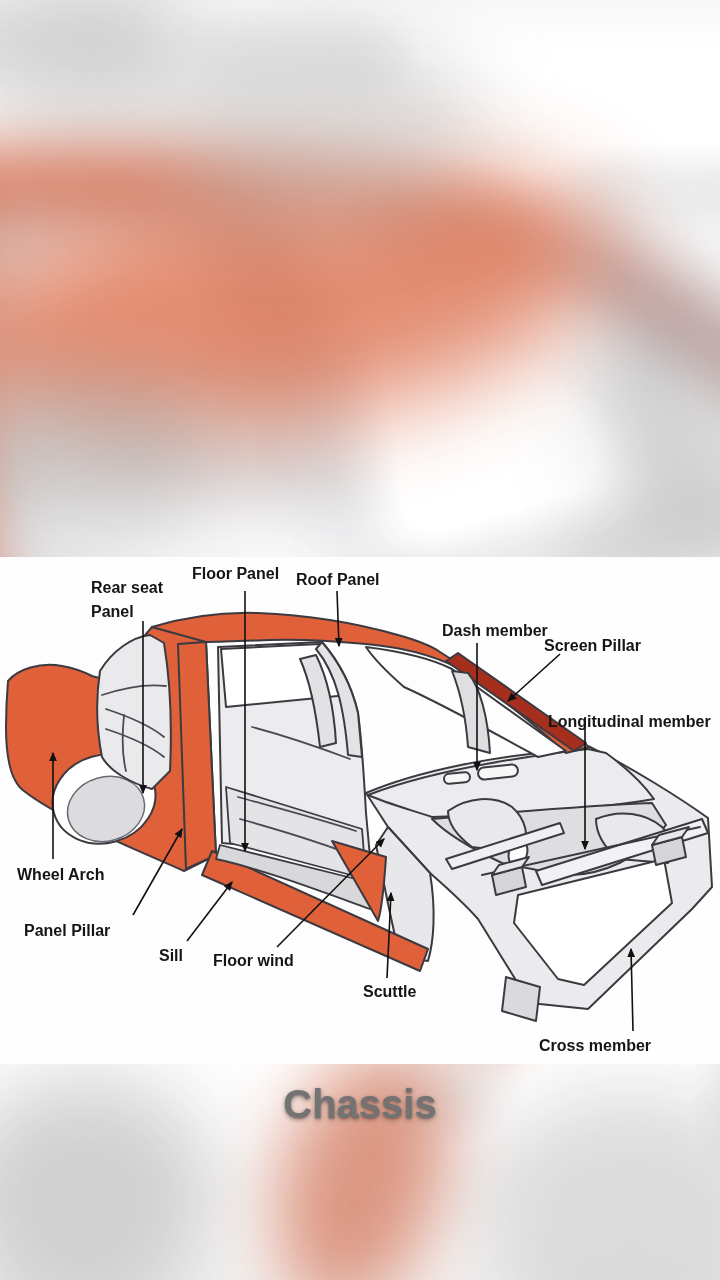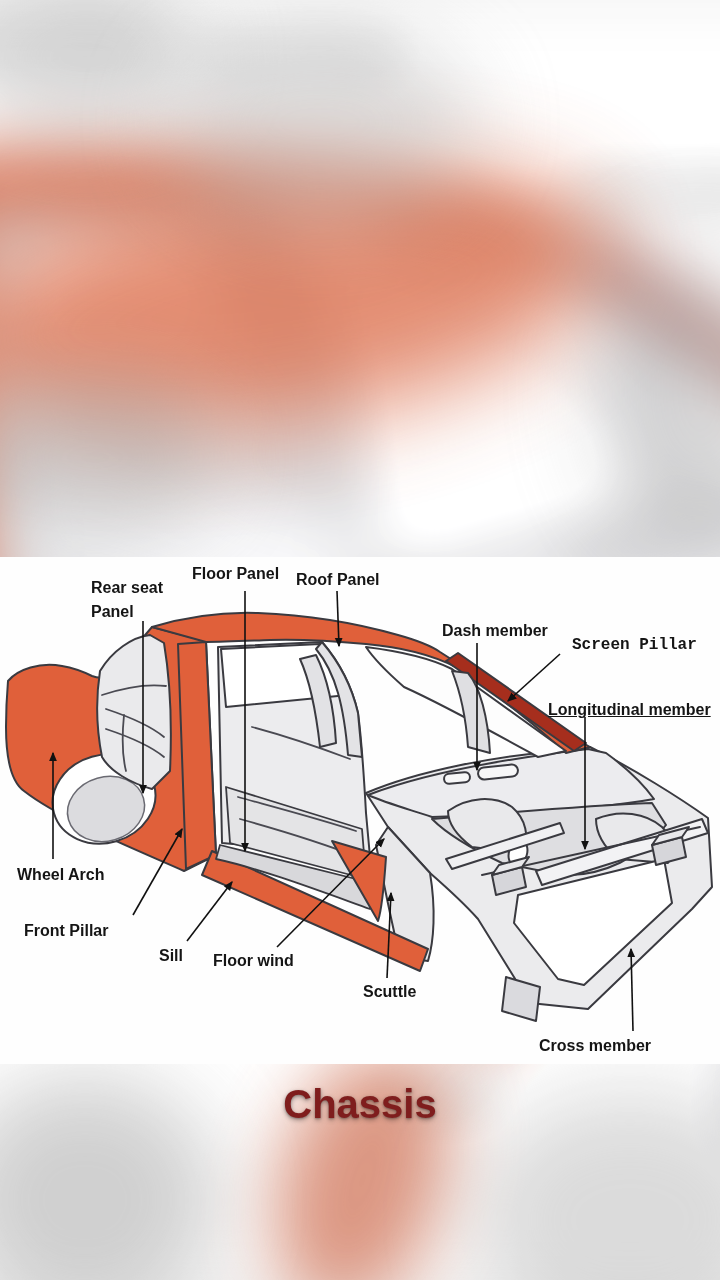--- a/index.html
+++ b/index.html
@@ -32,32 +32,32 @@
   }
   .panel svg{position:absolute;left:0;top:0;}
   .lbl{
     position:absolute;color:#151515;font-weight:700;font-size:16px;
     line-height:1.2;white-space:nowrap;
   }
   .lbl-rear-seat{left:91px;top:19px;width:90px;white-space:normal;line-height:1.5;}
   .lbl-floor{left:192px;top:7px;}
   .lbl-roof{left:296px;top:13px;}
   .lbl-dash{left:442px;top:64px;}
-  .lbl-screen{left:572px;top:79px;font-family:Liberation Mono, monospace;}
-  .lbl-long{left:548px;top:143px;text-decoration:underline;}
+  .lbl-screen{left:544px;top:79px;}
+  .lbl-long{left:548px;top:155px;}
   .lbl-wheel{left:17px;top:308px;text-align:right;}
   .lbl-centre{left:24px;top:364px;}
   .lbl-sill{left:159px;top:389px;}
   .lbl-frontwind{left:213px;top:394px;}
   .lbl-scuttle{left:363px;top:425px;}
   .lbl-cross{left:539px;top:479px;}
   
   .caption{
     position:absolute;left:0;top:1082px;width:720px;text-align:center;
-    color:#7f1d1d;font-size:40px;font-weight:700;
+    color:#737373;font-size:40px;font-weight:700;
     text-shadow:0 2px 5px rgba(0,0,0,.35), 0 1px 2px rgba(0,0,0,.25);
   }
 </style>
 </head>
 <body>
 
 <div class="bg">
   <div class="bg-clone">
 
   <svg width="720" height="507" viewBox="0 0 720 507">
@@ -238,20 +238,20 @@
     </g>
   </svg>
 
   <div class="lbl lbl-rear-seat">Rear seat Panel</div>
   <div class="lbl lbl-floor">Floor Panel</div>
   <div class="lbl lbl-roof">Roof Panel</div>
   <div class="lbl lbl-dash">Dash member</div>
   <div class="lbl lbl-screen">Screen Pillar</div>
   <div class="lbl lbl-long">Longitudinal member</div>
   <div class="lbl lbl-wheel">Wheel Arch</div>
-  <div class="lbl lbl-centre">Front Pillar</div>
+  <div class="lbl lbl-centre">Panel Pillar</div>
   <div class="lbl lbl-sill">Sill</div>
   <div class="lbl lbl-frontwind">Floor wind</div>
   <div class="lbl lbl-scuttle">Scuttle</div>
   <div class="lbl lbl-cross">Cross member</div>
 </div>
 
 <div class="caption">Chassis</div>
 
 </body></html>

